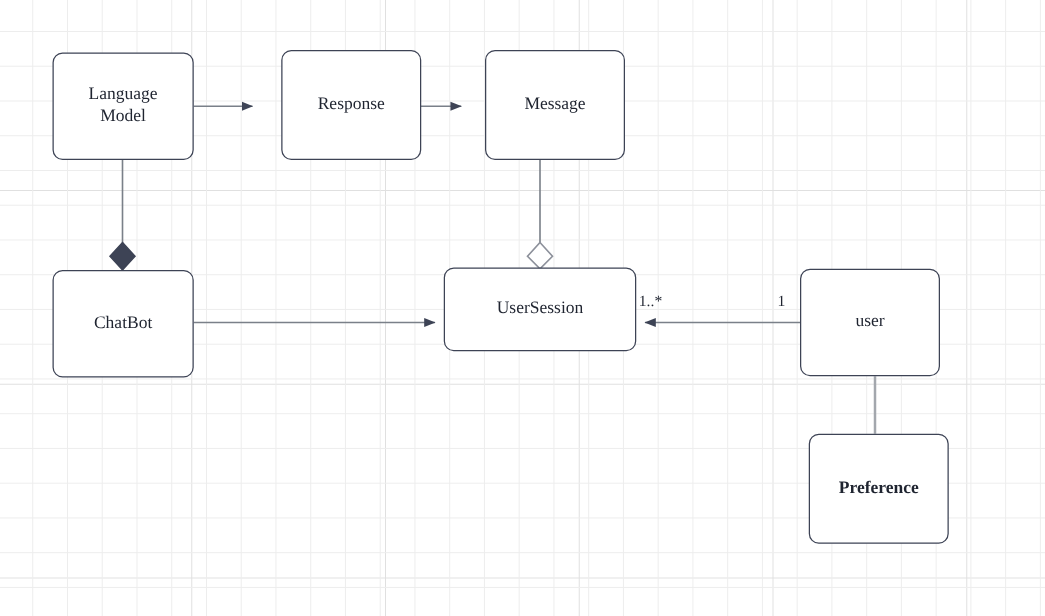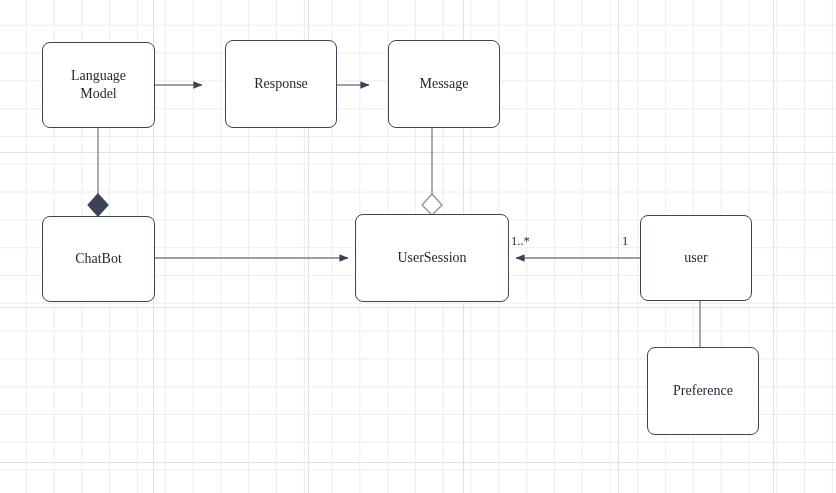--- a/index.html
+++ b/index.html
@@ -112,29 +112,29 @@
   </div>
 
   <div class="node" style="left:388px; top:40px; width:112px; height:88px;">
     <span>Message</span>
   </div>
 
   <div class="node" style="left:42px; top:216px; width:113px; height:86px;text-align:right;">
     <span>ChatBot</span>
   </div>
 
-  <div class="node" style="left:355px; top:214px; width:154px; height:88px;">
+  <div class="node" style="left:355px; top:214px; width:154px; height:67px;">
     <span>UserSession</span>
   </div>
 
   <div class="node" style="left:640px; top:215px; width:112px; height:86px;">
     <span>user</span>
   </div>
 
-  <div class="node" style="left:647px; top:347px; width:112px; height:88px;">
+  <div class="node" style="left:647px; top:347px; width:112px; height:88px;font-weight:bold;">
     <span>Preference</span>
   </div>
 
   <div class="mult" style="left:511px; top:234px;">1..*</div>
 
   <div class="mult" style="left:622px; top:234px;">1</div>
 
 </div>
 
 </body></html>

